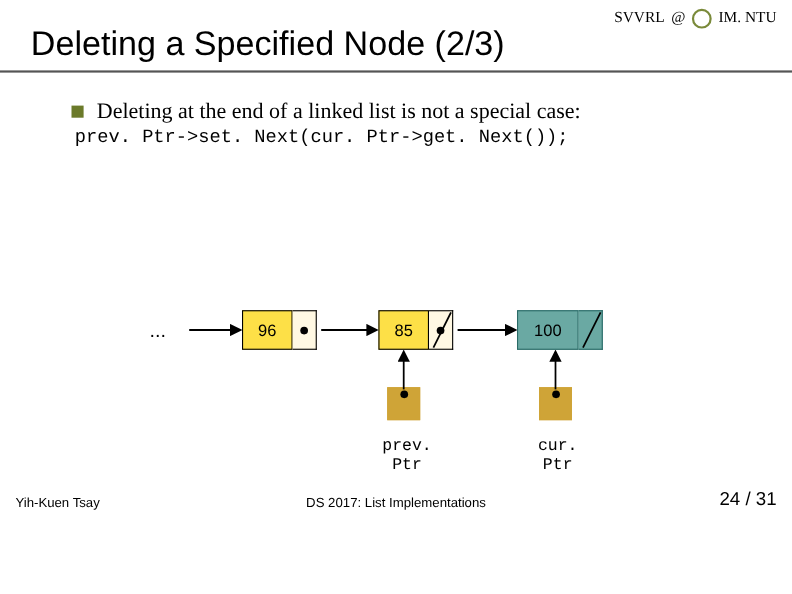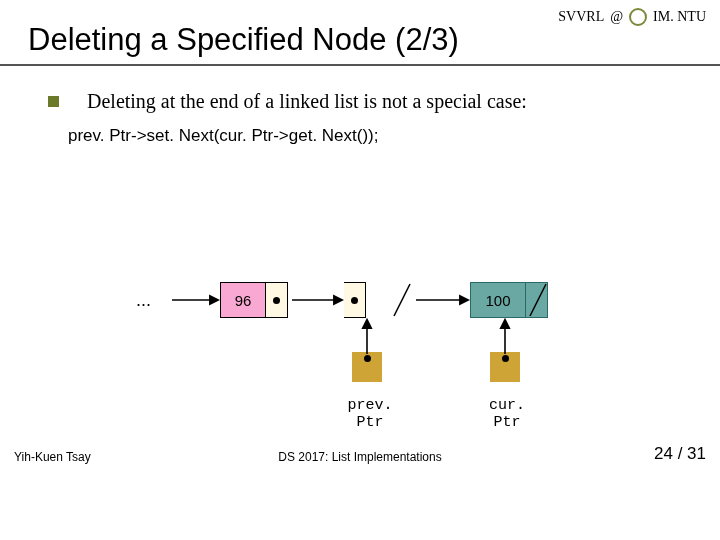--- a/index.html
+++ b/index.html
@@ -47,61 +47,61 @@
   .title-rule {
     position: absolute;
     left: 0;
     top: 64px;
     width: 720px;
     height: 0;
     border-top: 2px solid #555;
   }
   .bullet-row {
     position: absolute;
-    left: 48px;
+    left: 65px;
     top: 90px;
     display: flex;
     align-items: flex-start;
-    gap: 28px;
+    gap: 12px;
   }
   .bullet {
     width: 11px;
     height: 11px;
     background: #6b7a2a;
     margin-top: 6px;
     flex: 0 0 auto;
   }
   .bullet-text {
     font-size: 20px;
     font-family: Georgia, serif;
   }
   .code-line {
     position: absolute;
     left: 68px;
-    top: 126px;
-    font-family: Liberation Sans, sans-serif;
+    top: 116px;
+    font-family: Liberation Mono, monospace;
     font-size: 17px;
   }
   
   .ellipsis {
     position: absolute;
     left: 136px;
     top: 290px;
     font-size: 18px;
     font-family: Arial, sans-serif;
   }
   .node {
     position: absolute;
     box-sizing: border-box;
     height: 36px;
     display: flex;
   }
   .node .val {
     border: 1.5px solid #000;
-    background: #f9a8d4;
+    background: #fde047;
     display: flex;
     align-items: center;
     justify-content: center;
     font-family: Arial, sans-serif;
     font-size: 15px;
     box-sizing: border-box;
   }
   .node .ptrcell {
     border: 1.5px solid #000;
     border-left: none;
@@ -194,20 +194,21 @@
   <div class="ellipsis">...</div>
 
   <div class="node" style="left:220px; top:282px;">
     <div class="val" style="width:46px;">96</div>
     <div class="ptrcell">
       <span class="dot" style="left:7px; top:14px;"></span>
     </div>
   </div>
 
   <div class="node" style="left:344px; top:282px;">
+    <div class="val" style="width:46px;">85</div>
     <div class="ptrcell">
       <span class="dot" style="left:7px; top:14px;"></span>
     </div>
   </div>
 
   <div class="node last" style="left:470px; top:282px;">
     <div class="val" style="width:56px;">100</div>
     <div class="ptrcell"></div>
   </div>
 

